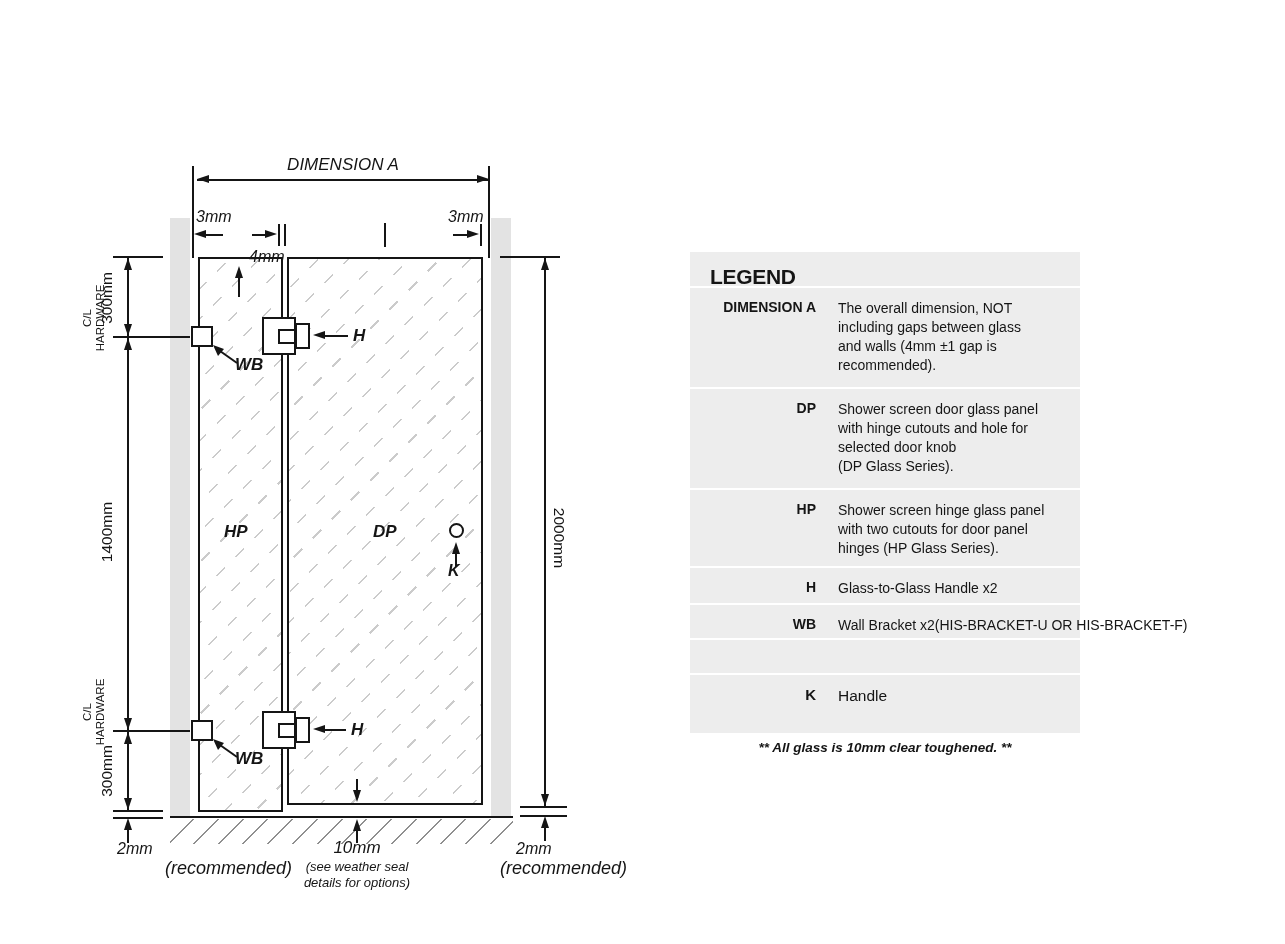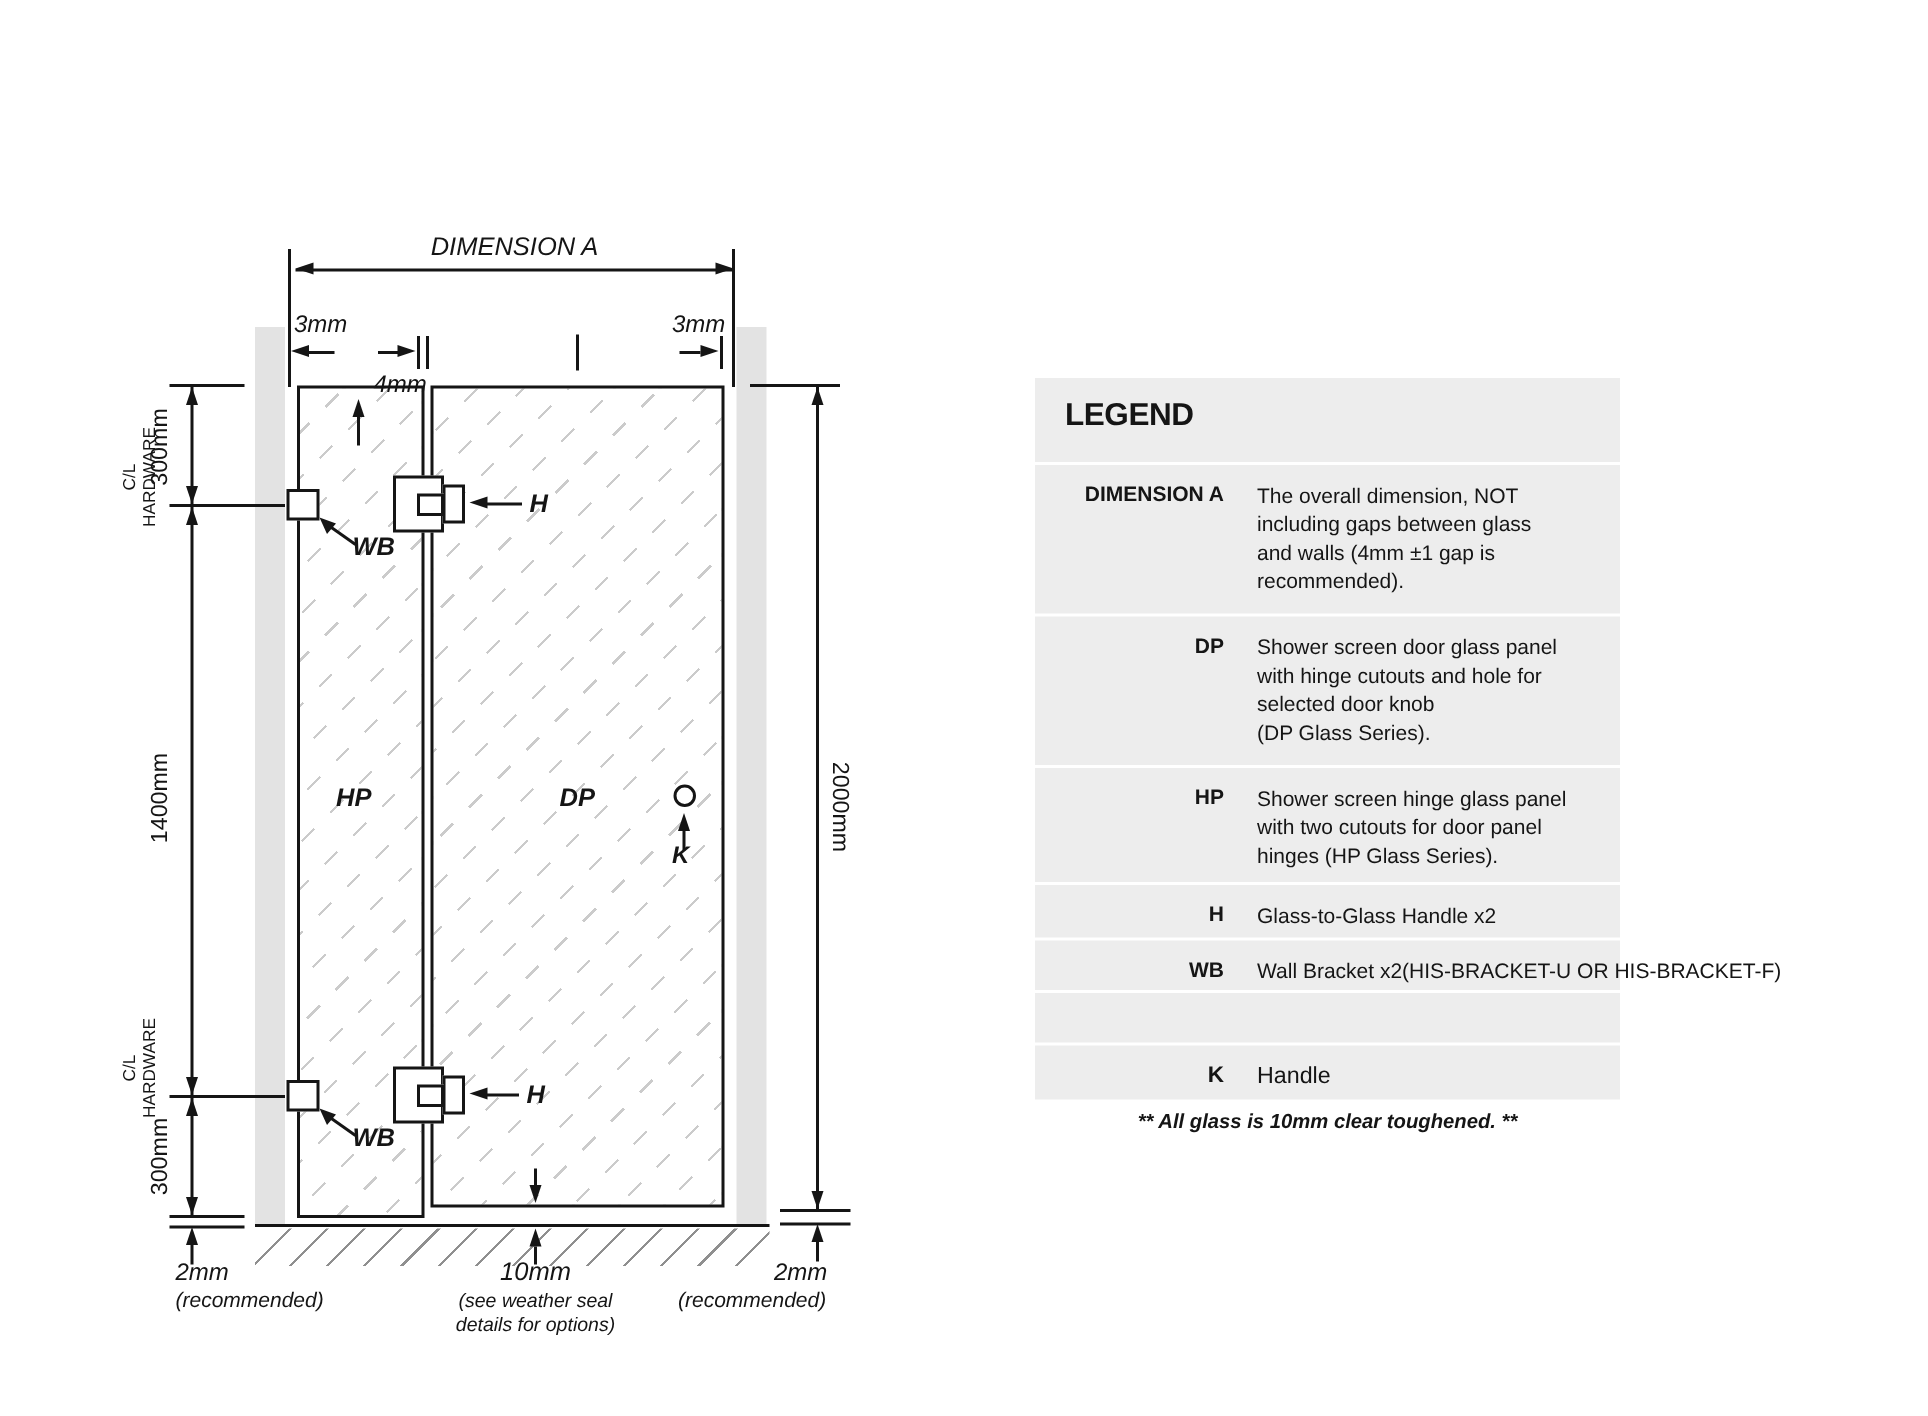--- a/index.html
+++ b/index.html
@@ -19,31 +19,31 @@
   .glass{position:absolute;border:2px solid #151515;box-sizing:border-box;background-color:#fff;
          background-image:
            repeating-linear-gradient(45deg,#fff 0 15px,rgba(255,255,255,0) 15px 27px),
            repeating-linear-gradient(135deg,transparent 0 20px,#cbcbcb 20px 21.5px);}
   .floorhatch{position:absolute;
          background-image:repeating-linear-gradient(135deg,transparent 0 16px,#8f8f8f 16px 17.5px);}
   .hw{position:absolute;background:#fff;border:2px solid #151515;box-sizing:border-box;}
   .txt{position:absolute;font-size:16px;white-space:nowrap;font-style:italic;}
   .it{font-style:italic;}
   .bi{font-weight:bold;font-style:italic;}
-  .sm{font-size:14px;}
+  .sm{font-size:18px;margin-left:48px;}
   .ctr{text-align:center;}
   .pre{white-space:pre-line;}
   .rotccw{transform:rotate(-90deg);}
   .rotcw{transform:rotate(90deg);}
   .dimv{font-size:15.5px;text-align:center;white-space:nowrap;}
   .clh{font-size:11.5px;line-height:13px;text-align:center;}
   .knob{position:absolute;width:15px;height:15px;border:2px solid #151515;border-radius:50%;background:#fff;box-sizing:border-box;}
   
   .legend{position:absolute;left:690px;top:252px;width:390px;height:481px;background:#ededed;}
-  .lg-title{box-sizing:border-box;height:56px;padding:13px 0 0 20px;font-size:21px;font-weight:bold;letter-spacing:-0.3px;}
+  .lg-title{box-sizing:border-box;height:34px;padding:13px 0 0 20px;font-size:21px;font-weight:bold;letter-spacing:-0.3px;}
   .lg-row{display:flex;border-top:2px solid #fff;box-sizing:border-box;padding-top:11px;}
   .lg-label{flex:none;width:126px;text-align:right;font-weight:bold;font-size:14px;}
   .lg-desc{margin-left:22px;font-size:14px;line-height:19px;white-space:pre-line;}
   .lg-desc.nowrap{white-space:nowrap;}
   .lg-desc.big{font-size:15.5px;}
   .footnote{position:absolute;left:690px;top:740px;width:390px;text-align:center;
             font-style:italic;font-weight:600;font-size:13.5px;}
 </style>
 </head>
 <body>

